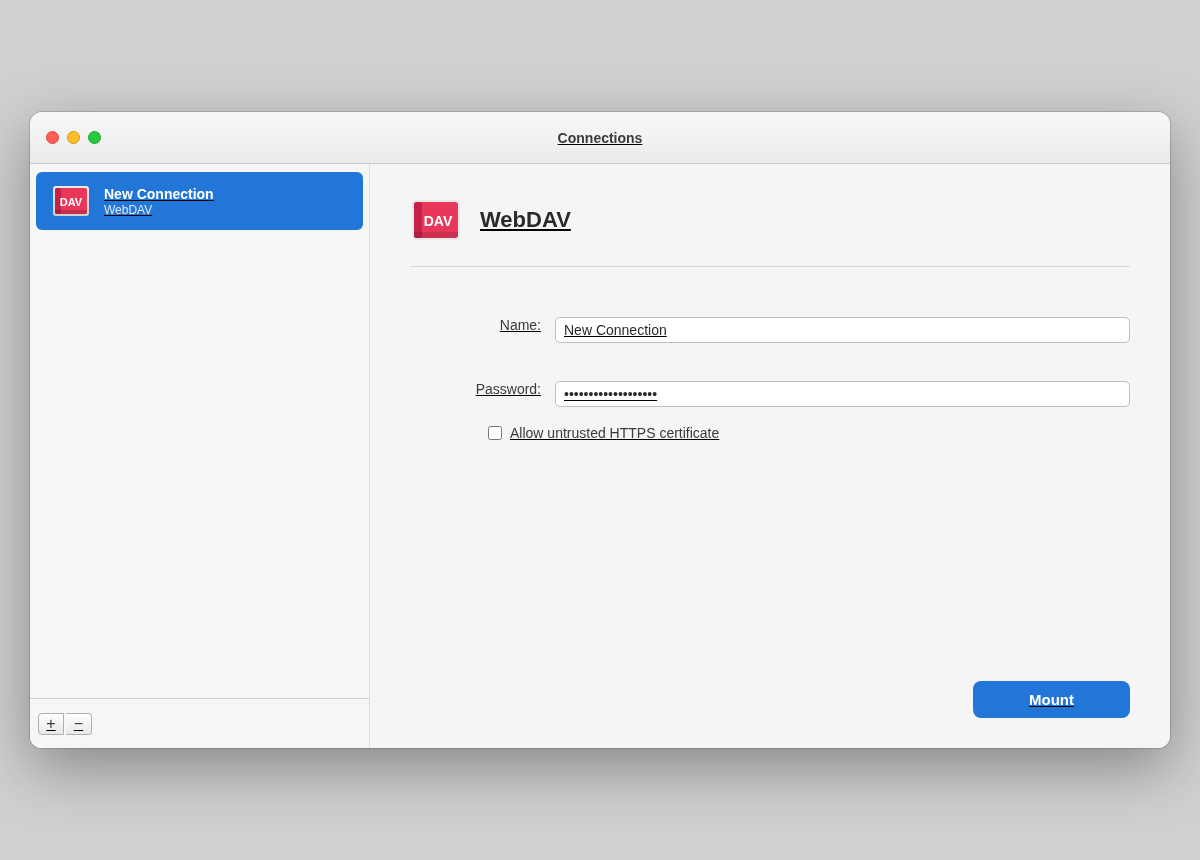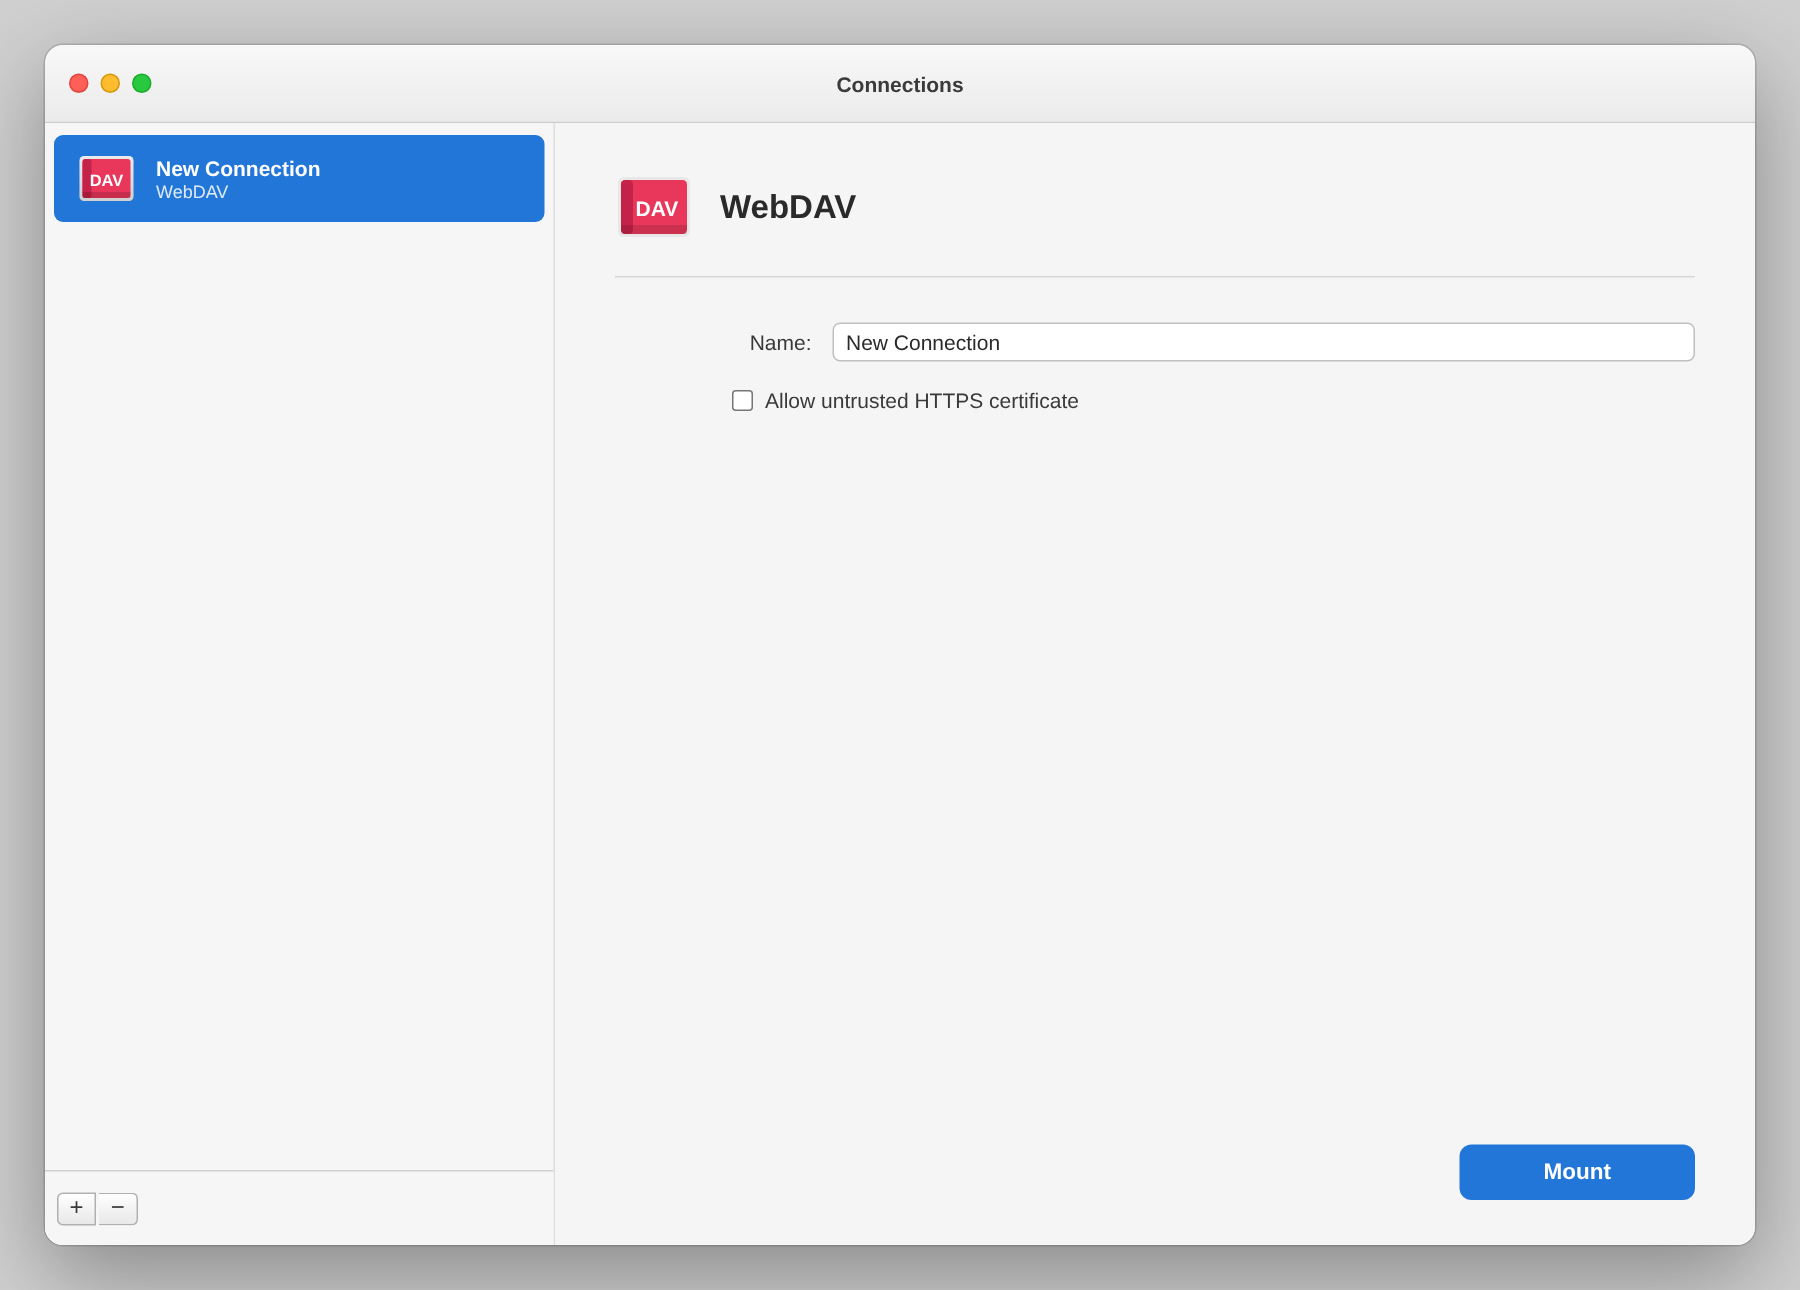--- a/index.html
+++ b/index.html
@@ -12,27 +12,28 @@
       background: #d0d0d0;
       display: flex;
       align-items: center;
       justify-content: center;
       min-height: 100vh;
       font-family: -apple-system, BlinkMacSystemFont, "Helvetica Neue", Arial, sans-serif;
     }
 
     .window {
       width: 1140px;
-      height: 800px;
+      height: 636px;
       background: #f0f0f0;
       border-radius: 12px;
       box-shadow: 0 20px 60px rgba(0,0,0,0.35), 0 0 0 1px rgba(0,0,0,0.15);
       display: flex;
       flex-direction: column;
       overflow: hidden;
+      text-decoration: underline;
     }
 
     .titlebar {
       height: 52px;
       background: linear-gradient(to bottom, #f8f8f8, #ebebeb);
       border-bottom: 1px solid #ccc;
       display: flex;
       align-items: center;
       justify-content: center;
       position: relative;
@@ -215,22 +216,22 @@
 
     .form-section {
       display: flex;
       flex-direction: column;
       gap: 18px;
       flex: 1;
     }
 
     .form-row {
       display: flex;
-      align-items: center;
       gap: 0;
+      margin-top: 20px;
     }
 
     .form-label {
       font-size: 14px;
       color: #3a3a3a;
       text-align: right;
       width: 145px;
       flex-shrink: 0;
       padding-right: 14px;
       font-weight: 400;
@@ -358,20 +359,24 @@
 
       <div class="form-section">
 
         <div class="form-row">
           <label class="form-label">Name:</label>
           <input class="form-input" type="text" value="New Connection" style="">
         </div>
 
 
 
+        <div class="form-row">
+          <label class="form-label">Password:</label>
+          <input class="form-input" type="password" value="password12345678901" style="">
+        </div>
 
         <div class="checkbox-row">
           <input type="checkbox" id="https-cert" style="">
           <label class="checkbox-label" for="https-cert">Allow untrusted HTTPS certificate</label>
         </div>
       </div>
 
       <div class="panel-footer">
         <button class="mount-btn">Mount</button>
       </div>

